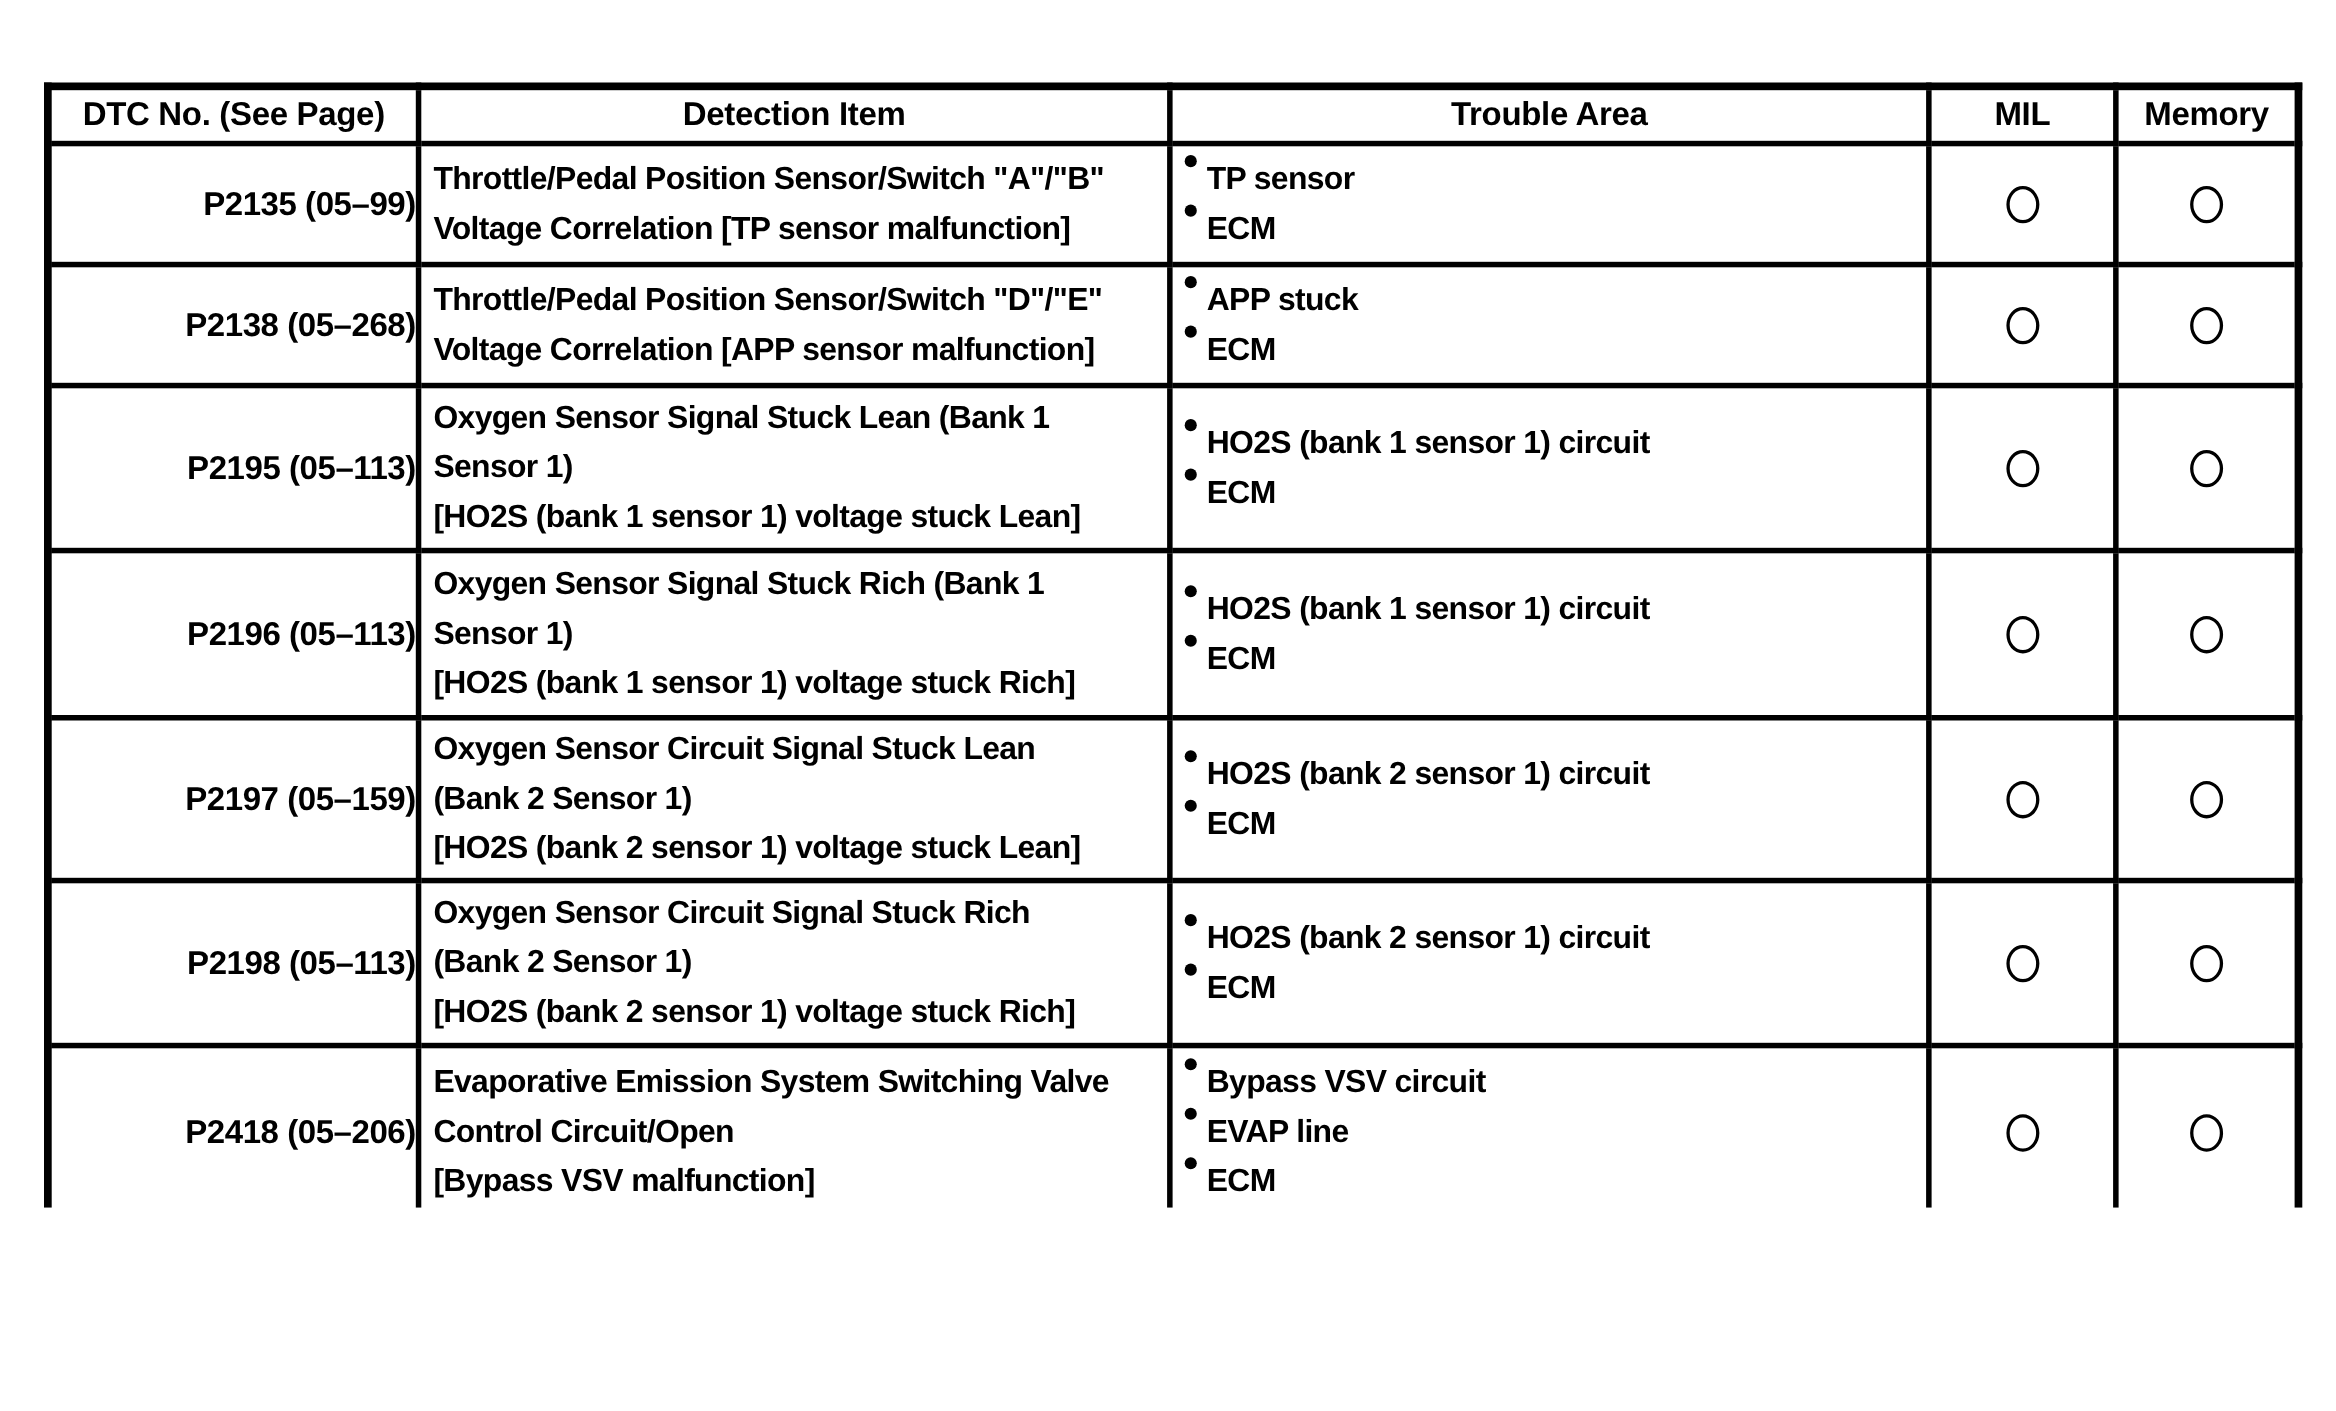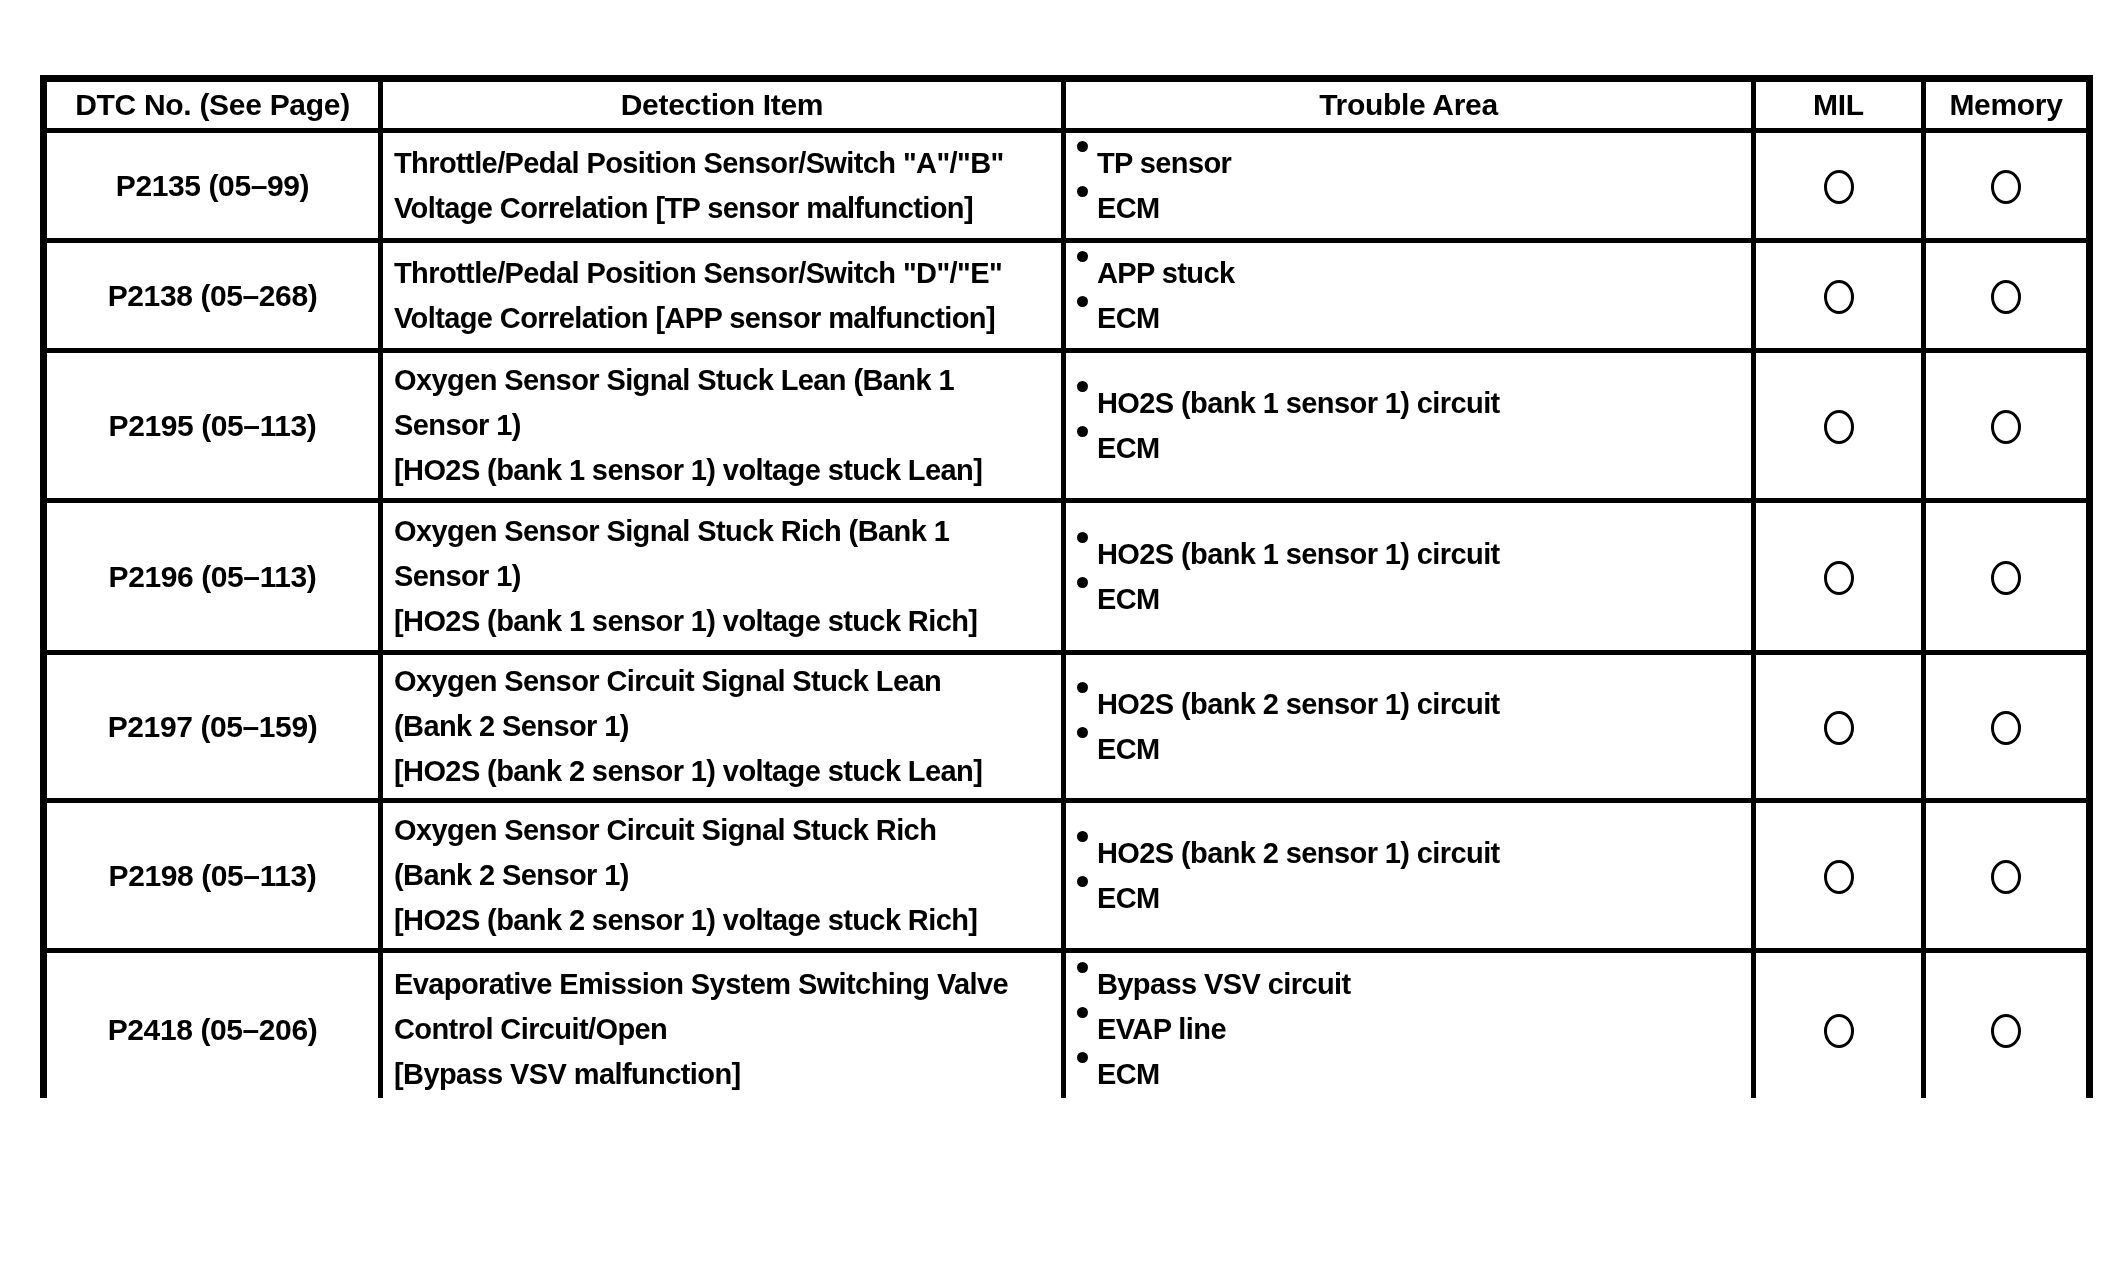--- a/index.html
+++ b/index.html
@@ -44,21 +44,21 @@
   
   .dtc-table tbody tr:nth-child(1){height:110px;}
   .dtc-table tbody tr:nth-child(2){height:110px;}
   .dtc-table tbody tr:nth-child(3){height:150px;}
   .dtc-table tbody tr:nth-child(4){height:152px;}
   .dtc-table tbody tr:nth-child(5){height:148px;}
   .dtc-table tbody tr:nth-child(6){height:150px;}
   .dtc-table tbody tr:nth-child(7){height:158px;}
   .dtc-table tbody tr:nth-child(8){height:55px;}
 
-  td.dtc-c{text-align:center;font-size:30px;letter-spacing:-0.4px;}
+  td.dtc-c{text-align:right;font-size:30px;letter-spacing:-0.4px;}
   td.det-c, td.trb-c{padding-left:11px;padding-right:4px;}
   .det-line{white-space:nowrap;}
   .trb-item{display:flex;align-items:flex-start;white-space:nowrap;}
   .bullet-dot{
     width:11px;height:11px;
     background:#000;border-radius:50%;
     margin-right:9px;flex:0 0 auto;
   }
   td.mark-c{text-align:center;}
   .circle-mark{

